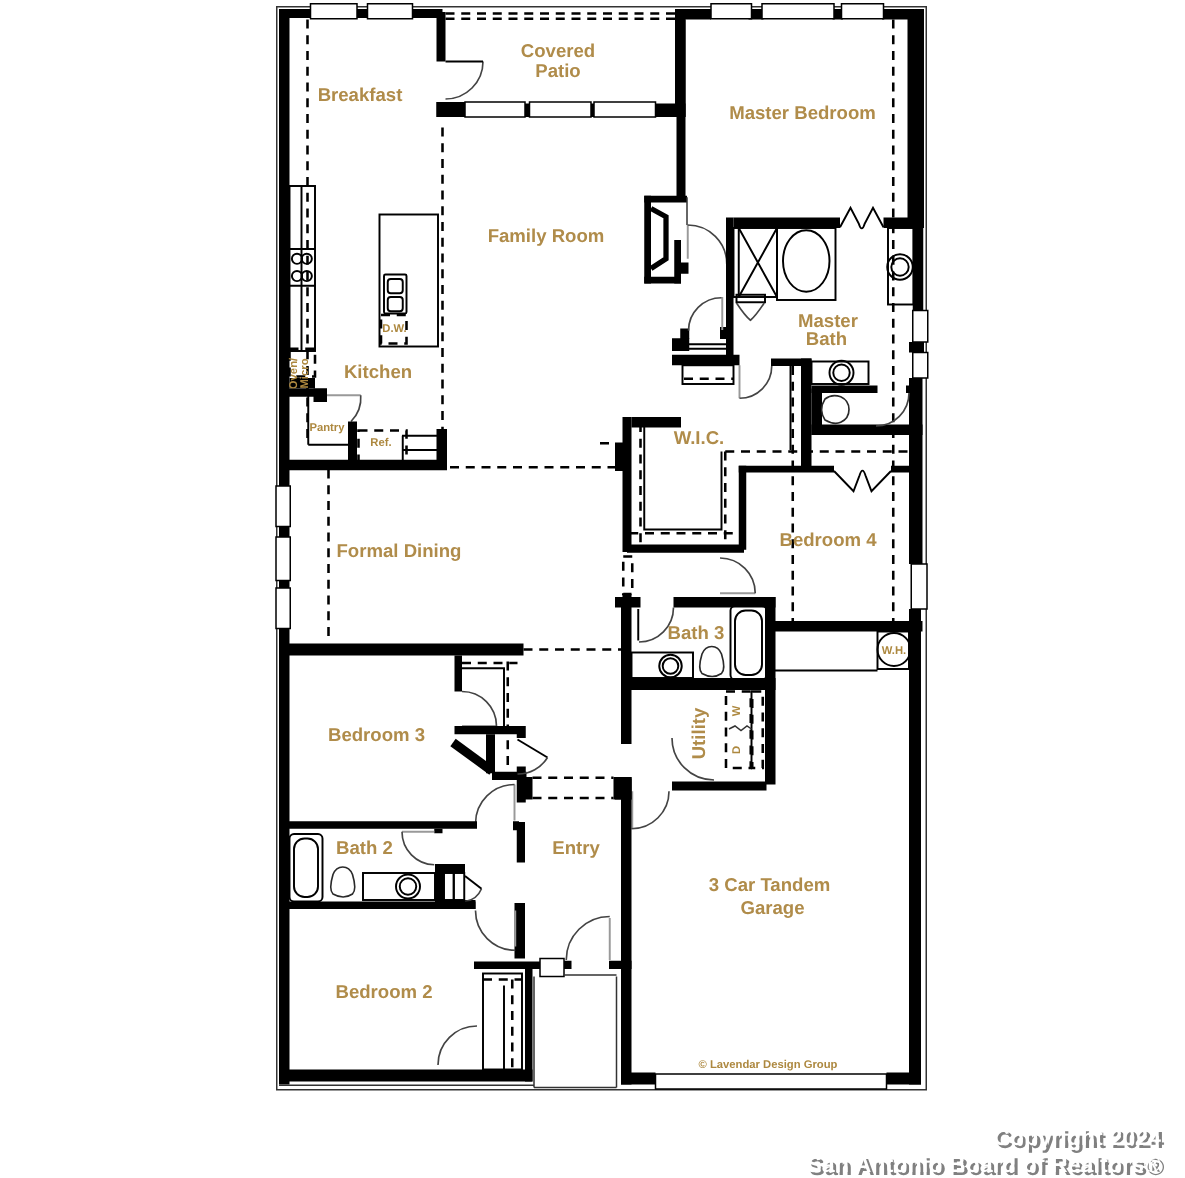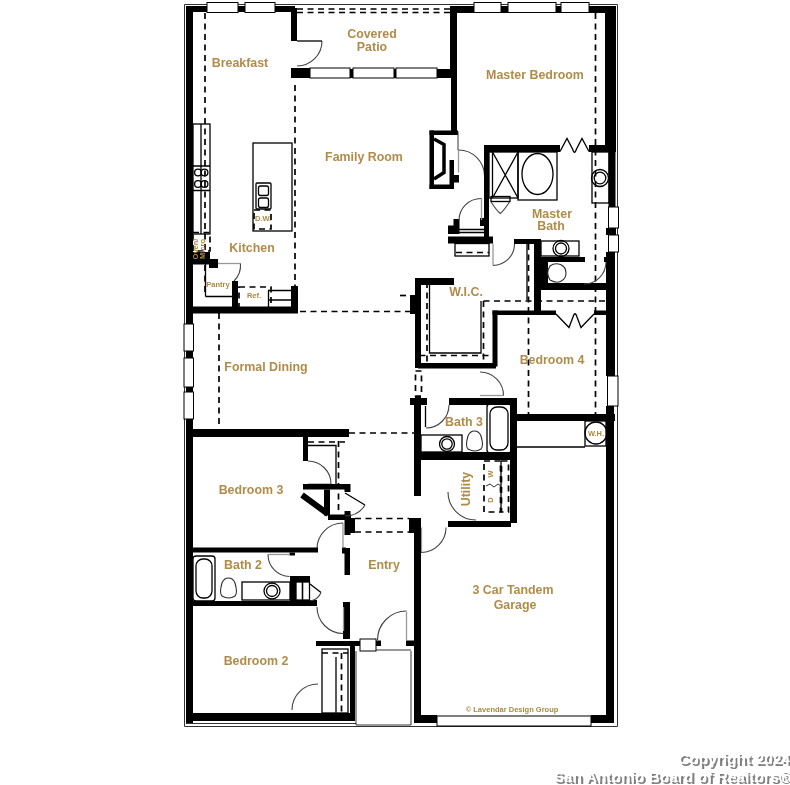--- a/index.html
+++ b/index.html
@@ -8,21 +8,21 @@
 .lbl{font-family:"Liberation Sans", sans-serif;font-weight:bold;fill:#b08c4a;font-size:12.4px;text-anchor:middle;}
 .sm{font-family:"Liberation Sans", sans-serif;font-weight:bold;fill:#ad883f;font-size:7.5px;text-anchor:middle;}
 .w{fill:#000;}
 .win{fill:#fff;stroke:#000;stroke-width:1;}
 .thin{fill:none;stroke:#000;stroke-width:1.3;}
 .thin2{fill:none;stroke:#333;stroke-width:1;}
 .dash{fill:none;stroke:#000;stroke-width:1.7;stroke-dasharray:6,4.5;}
 .arc{fill:none;stroke:#444;stroke-width:1.1;}
 .leaf{fill:none;stroke:#999;stroke-width:1.3;}
 .fix{fill:#fff;stroke:#2a2a2a;stroke-width:1.1;}
-.copy{position:absolute;right:0;bottom:0px;text-align:right;font-family:"Liberation Sans", sans-serif;font-weight:bold;font-size:15.5px;line-height:17.5px;color:#fff;text-shadow:2.2px 2.2px 0 #808080;}
+.copy{position:absolute;right:16px;bottom:0px;text-align:right;font-family:"Liberation Sans", sans-serif;font-weight:bold;font-size:15.5px;line-height:17.5px;color:#fff;text-shadow:2.2px 2.2px 0 #808080;}
 </style>
 </head>
 <body>
 <div id="page">
 <svg width="790" height="785" viewBox="0 0 790 785">
 
 <g>
         <path class="thin2" d="M184.5,4.5 H617.5 V726.5 H184.5 Z"></path>
       </g>
 

